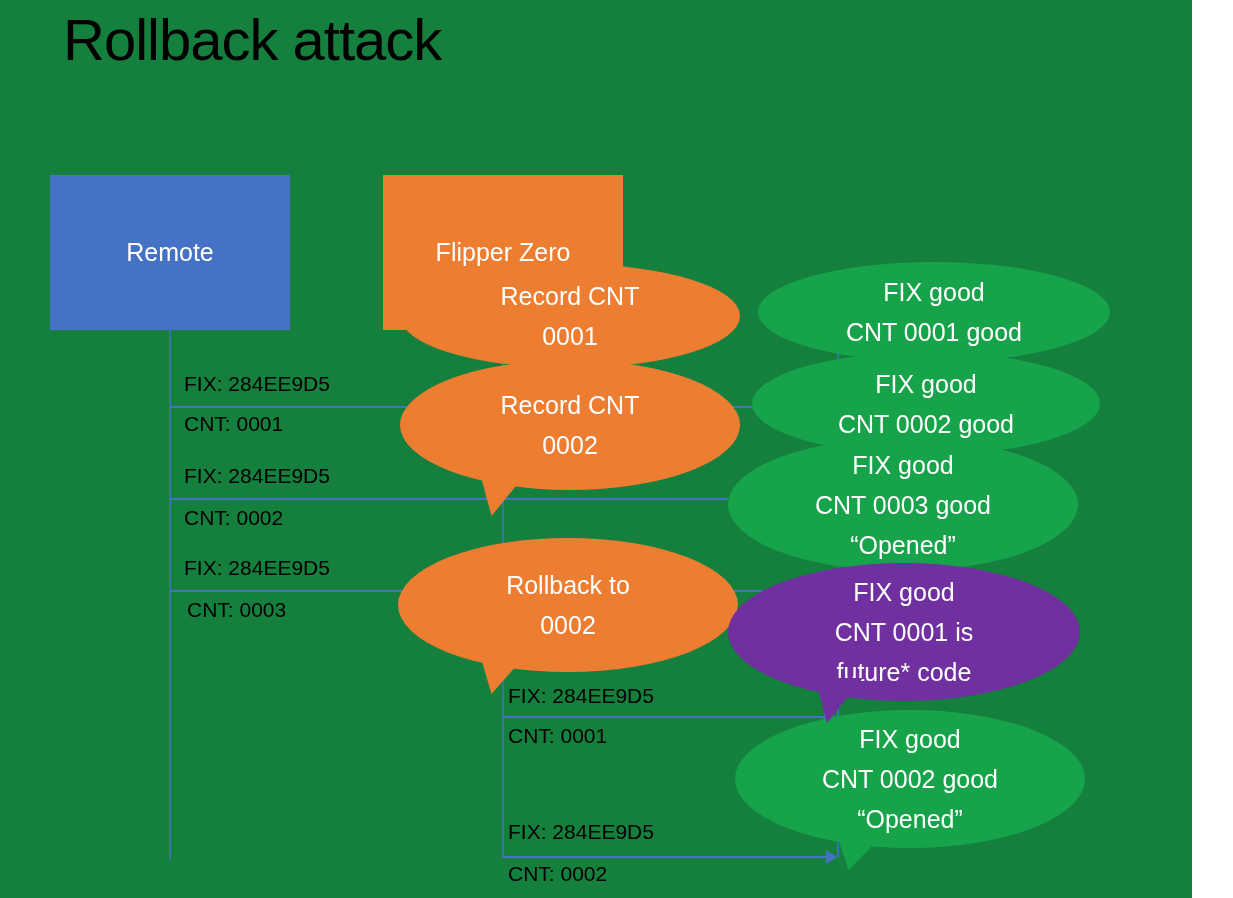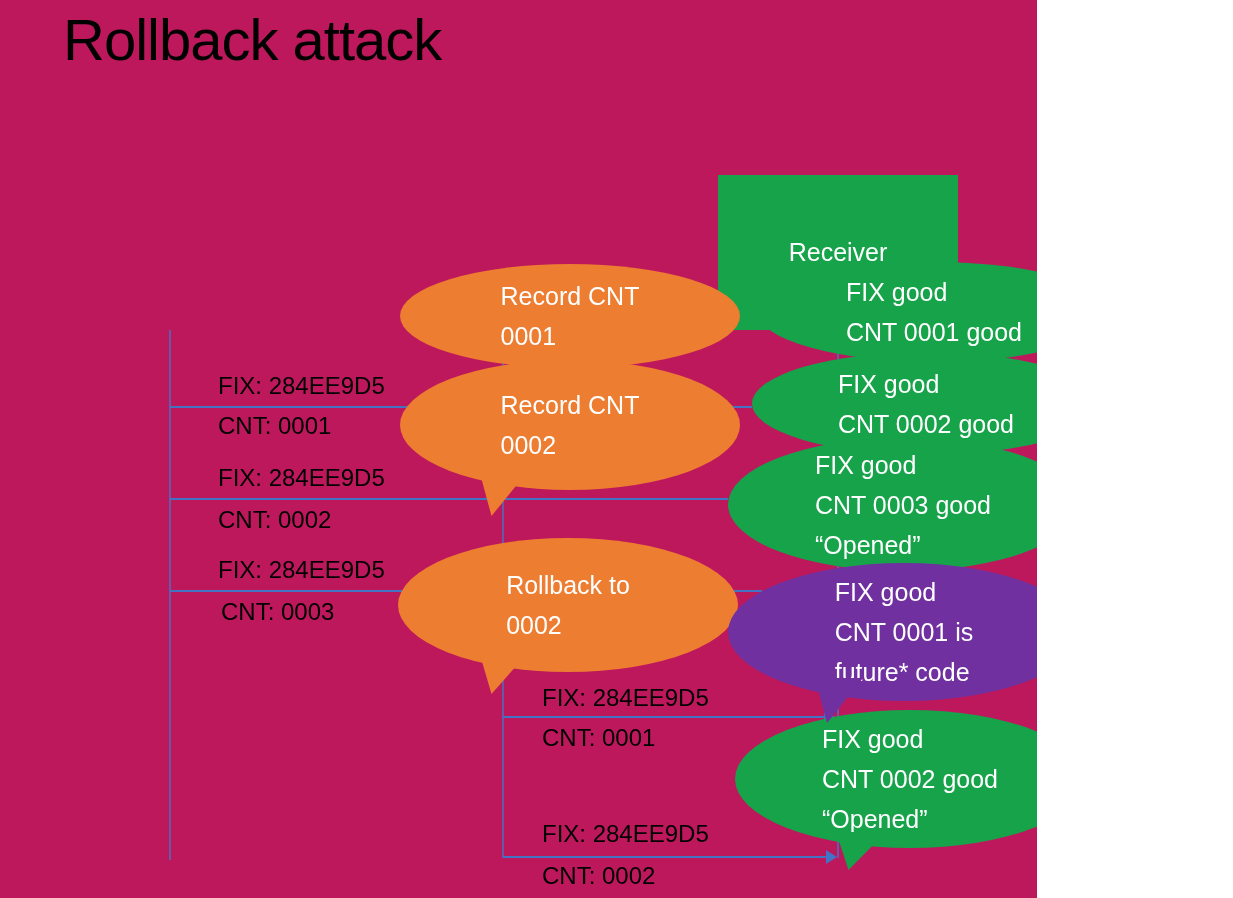--- a/index.html
+++ b/index.html
@@ -1,18 +1,18 @@
 <!DOCTYPE html>
 <html style="--color-blue: #4472C4; --color-orange: #ED7D31; --color-green: #16A34A; --color-purple: #7030A0; --color-line: #4472C4;"><head>
 <meta charset="utf-8">
 <style>
   html,body { margin:0; padding:0; background:#ffffff; }
   body { font-family: "Liberation Sans", sans-serif; }
   #slide {
-    position:relative; width:1037px; height:898px; background:#be185d; overflow:hidden;
+    position:relative; width:1192px; height:898px; background:#15803d; overflow:hidden;
   }
   .title {
     position:absolute; left:63px; top:6px;
     font-size:58px; font-weight:400; color:#000000; letter-spacing:-1px;
   }
   .actor-box {
     position:absolute; top:175px; width:240px; height:155px;
     display:flex; align-items:center; justify-content:center;
     color:#ffffff; font-size:25px;
   }
@@ -34,36 +34,36 @@
   #line4 { left:503px; top:716px; width:322px; }
   #line5 { left:503px; top:856px; width:324px; }
   .arrow::after {
     content:""; position:absolute; right:-10px; top:-6px;
     width:0; height:0;
     border-left:11px solid var(--color-line);
     border-top:7px solid transparent;
     border-bottom:7px solid transparent;
   }
 
-  .msg-label { position:absolute; font-size:24px; color:#000000;margin-left:34px; }
+  .msg-label { position:absolute; font-size:21px; color:#000000; }
   #m1-fix { left:184px; top:372px; }
   #m1-cnt { left:184px; top:412px; }
   #m2-fix { left:184px; top:464px; }
   #m2-cnt { left:184px; top:506px; }
   #m3-fix { left:184px; top:556px; }
   #m3-cnt { left:187px; top:598px; }
   #m4-fix { left:508px; top:684px; }
   #m4-cnt { left:508px; top:724px; }
   #m5-fix { left:508px; top:820px; }
   #m5-cnt { left:508px; top:862px; }
 
   .bubble {
     position:absolute; border-radius:50%;
     display:flex; align-items:center; justify-content:center;
-    text-align:left; color:#ffffff; font-size:25px; line-height:1.6;
+    text-align:center; color:#ffffff; font-size:25px; line-height:1.6;
     white-space:pre-line;
   }
   #b-rec1   { left:400px; top:264px; width:340px; height:104px; background:var(--color-orange); }
   #b-rec2   { left:400px; top:360px; width:340px; height:130px; background:var(--color-orange); }
   #b-g1     { left:758px; top:262px; width:352px; height:100px; background:var(--color-green); }
   #b-g2     { left:752px; top:352px; width:348px; height:103px; background:var(--color-green); }
   #b-g3     { left:728px; top:438px; width:350px; height:133px; background:var(--color-green); }
   #b-roll   { left:398px; top:538px; width:340px; height:134px; background:var(--color-orange); }
   #b-g4     { left:735px; top:710px; width:350px; height:138px; background:var(--color-green); }
   #b-purple { left:728px; top:563px; width:352px; height:138px; background:var(--color-purple); }
@@ -74,22 +74,25 @@
   #t-g4     { left:836px; top:832px; width:50px; height:38px; background:var(--color-green); }
   #t-purple { left:815px; top:678px; width:48px; height:45px; background:var(--color-purple); }
 </style>
 </head>
 <body>
 
 <div id="slide">
 
   <div class="title">Rollback attack</div>
 
-  <div class="actor-box" id="box-receiver">
-    <span>Receiver</span>
+  <div class="actor-box" id="box-remote">
+    <span>Remote</span>
+  </div>
+  <div class="actor-box" id="box-flipper">
+    <span>Flipper Zero</span>
   </div>
 
   <div class="lifeline" id="life-remote"></div>
   <div class="lifeline" id="life-flipper"></div>
   <div class="lifeline" id="life-receiver"></div>
 
   <div class="msg-line" id="line1"></div>
   <div class="msg-line" id="line2"></div>
   <div class="msg-line" id="line3"></div>
   <div class="msg-line arrow" id="line4"></div>

